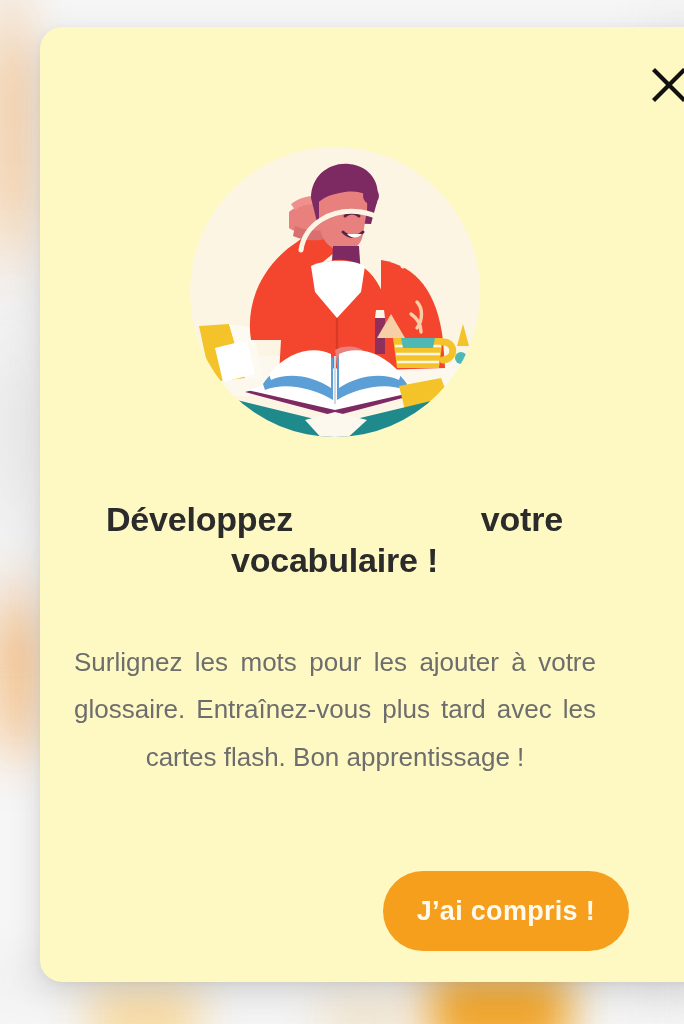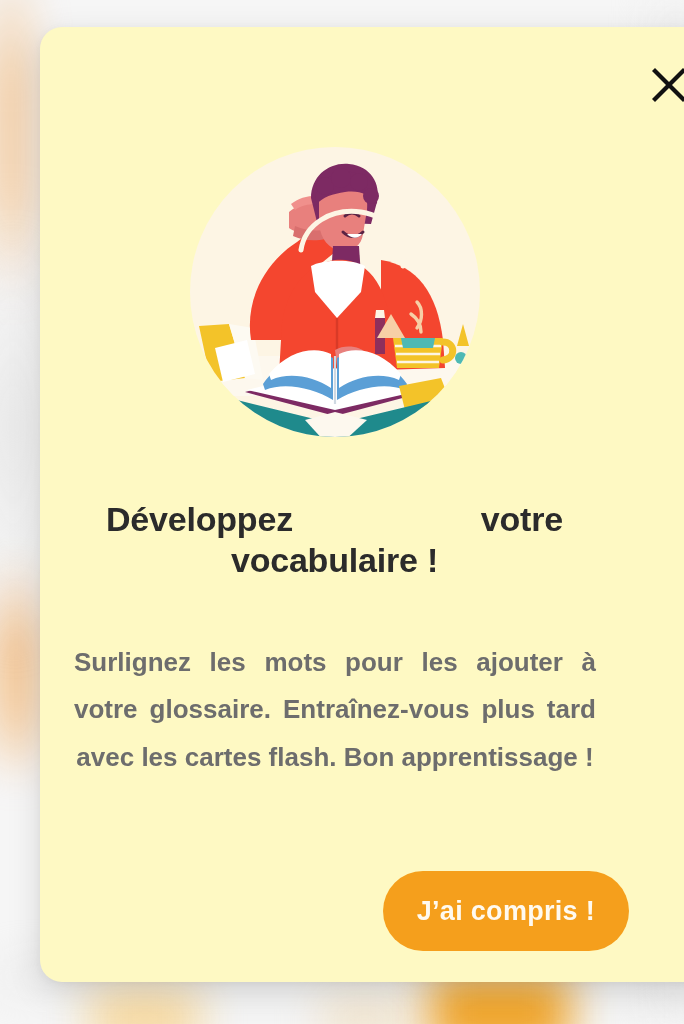--- a/index.html
+++ b/index.html
@@ -158,21 +158,20 @@
     position: absolute;
     left: 34px;
     top: 612px;
     width: 522px;
     margin: 0;
     font-size: 26px;
     line-height: 1.82;
     color: #6d6d6d;
     text-align: justify;
     text-align-last: center;
-    font-weight: bold;
   }
 
   
   .cta-wrap {
     position: absolute;
     left: 0;
     top: 844px;
     width: 589px;
     display: flex;
     justify-content: flex-end;

